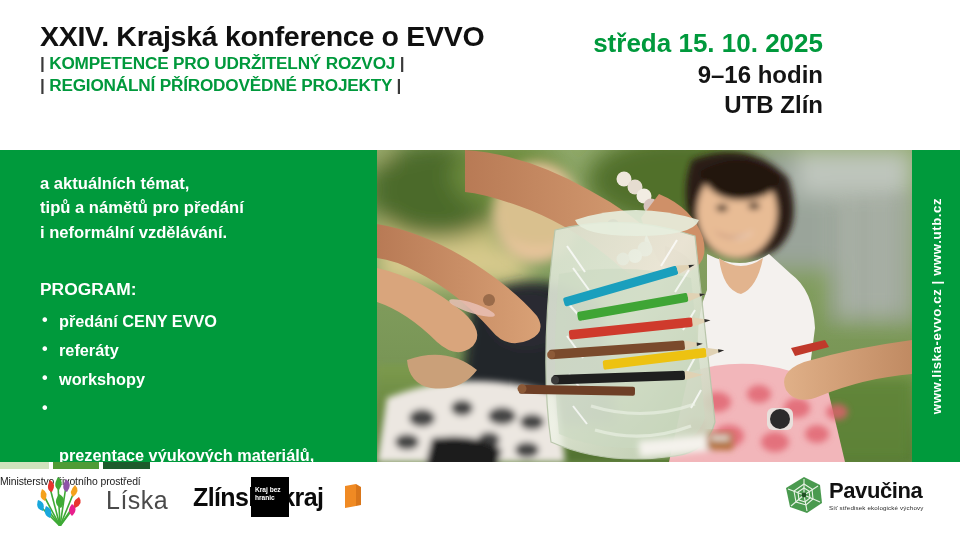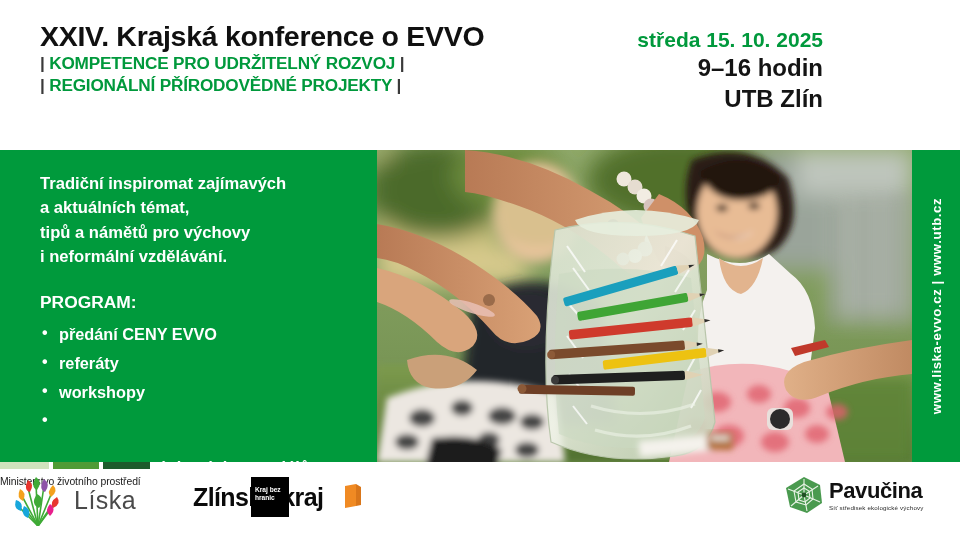--- a/index.html
+++ b/index.html
@@ -15,30 +15,30 @@
     letter-spacing:-0.3px; line-height:1.05; white-space:nowrap;
   }
   .subtitle-line {
     font-size:17.2px; font-weight:bold; color:#00993C;
     letter-spacing:-0.2px; line-height:1.30; white-space:nowrap;
   }
   #subtitles { }
   .pipe { color:#3a3a3a; font-weight:bold; }
 
   #date-block { position:absolute; right:40px; top:27px; text-align:right; }
-  #event-date { font-size:21px; font-weight:bold; color:#00993C; line-height:1.25; white-space:nowrap; }
+  #event-date { font-size:26px; font-weight:bold; color:#00993C; line-height:1.25; white-space:nowrap; }
   .event-meta { font-size:24px; font-weight:bold; color:#141414; line-height:1.28; white-space:nowrap; }
 
   
   #band { position:absolute; left:0; top:150px; width:960px; height:312px; background:#009A3C; }
 
   #info-panel { position:absolute; left:0; top:0; width:377px; height:312px; }
   #info-inner { position:absolute; left:40px; top:22px; width:330px; color:#ffffff; }
   .lede-line { font-size:16.6px; font-weight:600; line-height:1.47; white-space:nowrap; }
-  #program-heading { font-size:17.4px; font-weight:bold; margin-top:22px; margin-bottom:10px; }
+  #program-heading { font-size:17.4px; font-weight:bold; margin-top:34px; margin-bottom:10px; }
   .program-item { font-size:16.3px; font-weight:600; line-height:1.42;
     position:relative; padding-left:19px; margin-bottom:6px; }
   .program-item .bullet { position:absolute; left:2px; top:-1px; font-size:16px; }
 
   
   #photo { position:absolute; left:377px; top:150px; width:535px; height:312px; overflow:hidden; background:#7d9a5c; }
   #photo svg { display:block; width:535px; height:312px; }
 
   
   #url-bar { position:absolute; left:912px; top:150px; width:48px; height:312px; background:#009A3C; }
@@ -49,21 +49,21 @@
     white-space:nowrap; color:#ffffff; font-size:13.2px; font-weight:bold;
     letter-spacing:0.6px;
   }
 
   
   #footer { position:absolute; left:0; top:462px; width:960px; height:78px; background:#ffffff; }
 
   .logo { position:absolute; display:flex; align-items:center; }
 
   
-  #logo-liska { left:10px; top:12px; }
+  #logo-liska { left:32px; top:12px;gap:10px; }
   #liska-mark { width:56px; height:52px; }
   #liska-word { font-size:25px; color:#4a4a4a; font-weight:400; margin-left:8px; letter-spacing:0.5px; }
 
   
   #logo-zlin { left:193px; top:19px; }
   #zlin-wrap { position:relative; height:32px; }
   #zlin-word { font-size:25px; font-weight:bold; color:#0a0a0a; letter-spacing:-0.6px; line-height:32px; }
   #zlin-box { position:absolute; left:58px; top:-4px; width:38px; height:40px; background:#000000;
               color:#ffffff; font-size:6.6px; font-weight:bold; line-height:1.15; padding:9px 3px 0 4px; }
 
@@ -113,23 +113,22 @@
     <div id="event-date">středa 15. 10. 2025</div>
     <div class="event-meta">9–16 hodin</div>
     <div class="event-meta">UTB Zlín</div>
   </div>
 
 </div>
 
 <div id="band">
   <div id="info-panel">
     <div id="info-inner">
-      <div class="lede-line">Tradiční inspiromat zajímavých</div>
       <div class="lede-line">a aktuálních témat,</div>
-      <div class="lede-line">tipů a námětů pro výchovy</div>
+      <div class="lede-line">tipů a námětů pro předání</div>
       <div class="lede-line">i neformální vzdělávání.</div>
 
       <div id="program-heading">PROGRAM:</div>
 
       <div class="program-item">
         <span class="bullet">•</span>
         <span>předání CENY EVVO</span>
       </div>
       <div class="program-item">
         <span class="bullet">•</span>

